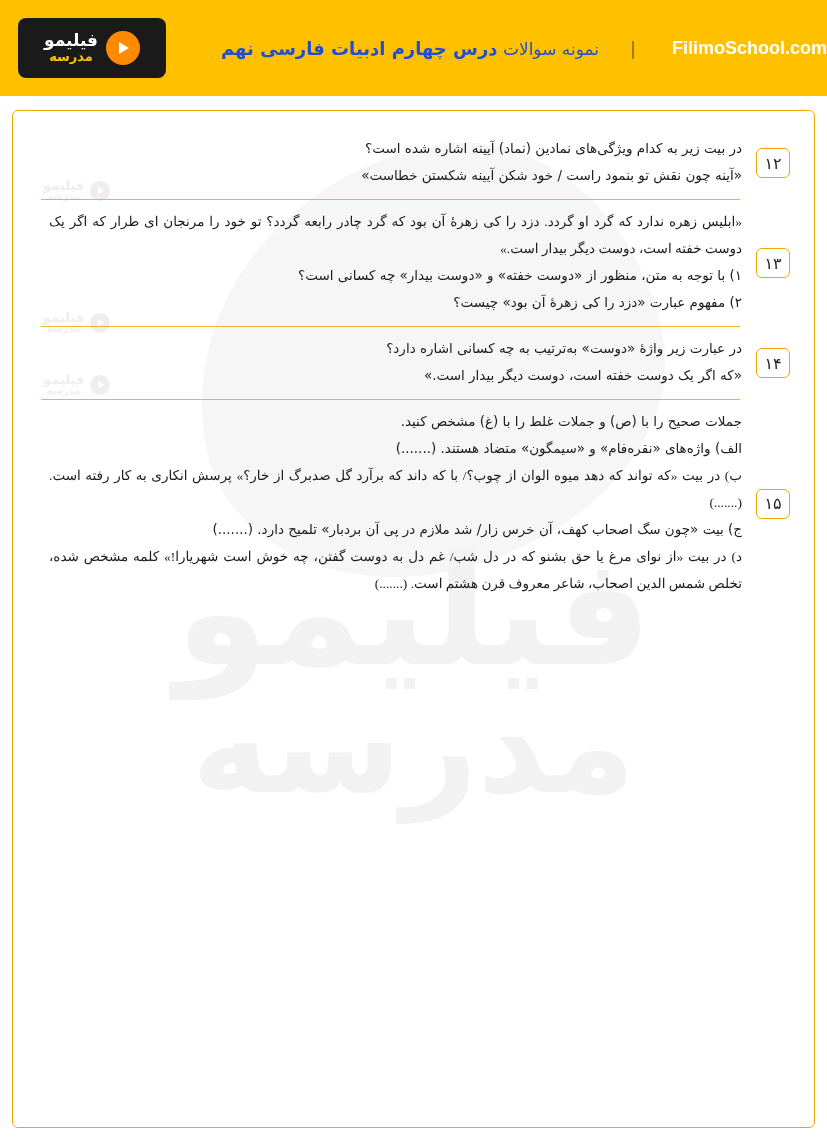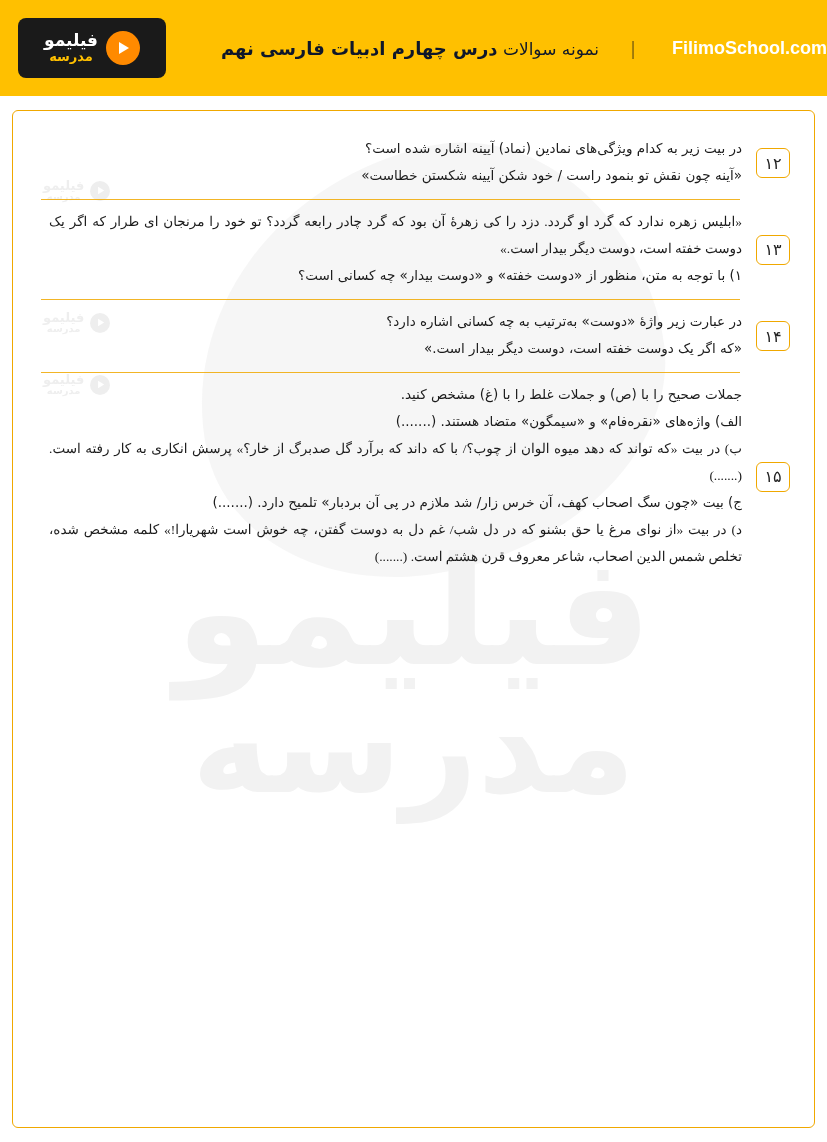--- a/index.html
+++ b/index.html
@@ -38,21 +38,21 @@
   .logo-mark {
     width: 34px; height: 34px; border-radius: 50%;
     background: #ff8a00;
     display: flex; align-items: center; justify-content: center;
   }
   .logo-mark svg { display: block; }
 
   .header-title {
     flex: 1 1 auto;
     text-align: center;
-    color: #0f172a;
+    color: #1d4ed8;
     font-size: 17px;
     direction: rtl;
     white-space: nowrap;
     padding-left: 10px;
   }
   .header-title .bold { font-weight: bold; font-size: 18px; }
   .header-sep {
     color: #1a1a1a; opacity: .55; padding: 0 10px; font-size: 18px;
   }
   .header-site {
@@ -242,20 +242,21 @@
 
     <div class="divider"></div>
 
     <div class="qrow">
       <div class="qnum-cell">
         <div class="qnum">۱۳</div>
       </div>
       <div class="qbody">
         <span class="line justify">«ابلیس زهره ندارد که گرد او گردد. دزد را کی زهرۀ آن بود که گرد چادر رابعه گردد؟ تو خود را مرنجان ای طرار که اگر یک دوست خفته است، دوست دیگر بیدار است.»</span>
         <span class="line">۱) با توجه به متن، منظور از «دوست خفته» و «دوست بیدار» چه کسانی است؟</span>
+        <span class="line">۲) مفهوم عبارت «دزد را کی زهرۀ آن بود» چیست؟</span>
       </div>
     </div>
 
     <div class="divider"></div>
 
     <div class="qrow">
       <div class="qnum-cell">
         <div class="qnum">۱۴</div>
       </div>
       <div class="qbody">

